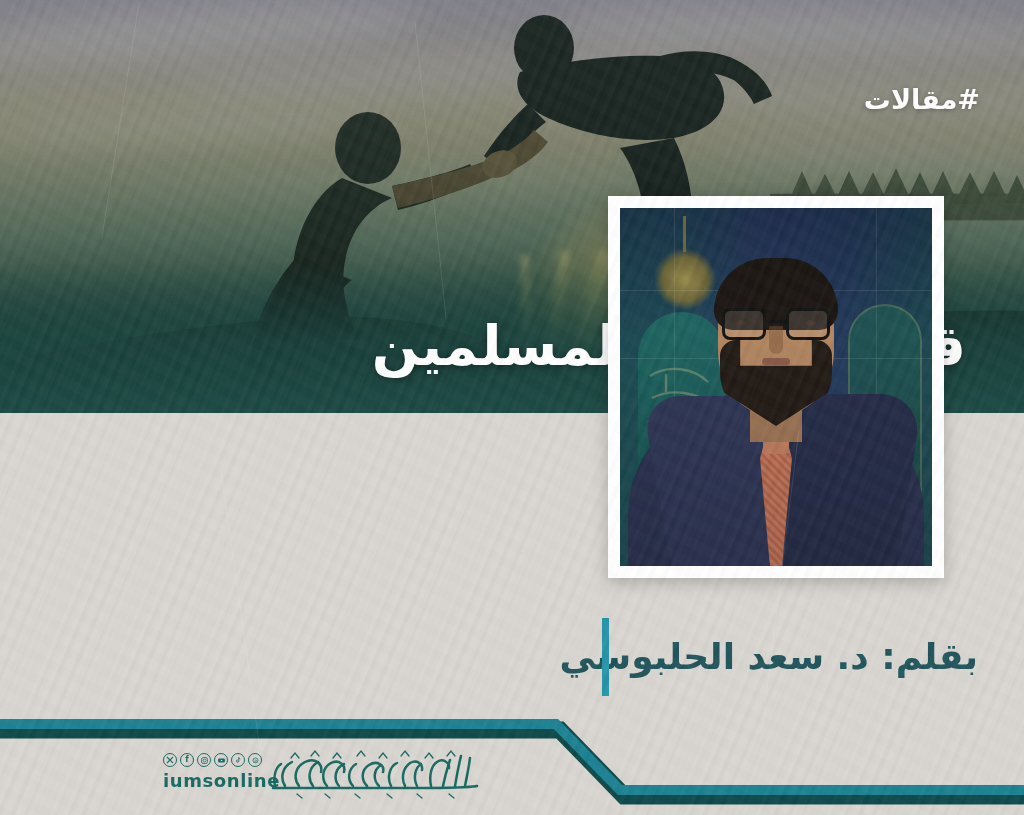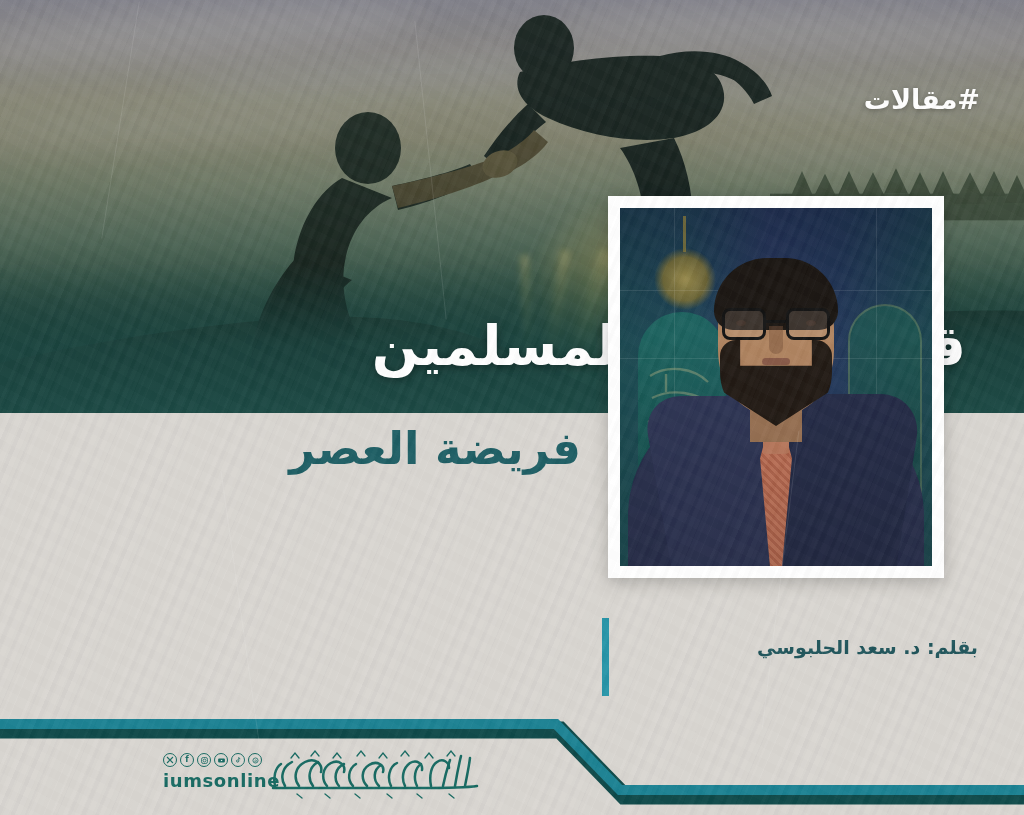--- a/index.html
+++ b/index.html
@@ -317,21 +317,21 @@
   .ph-shade{
     position:absolute; inset:0;
     background:linear-gradient(to bottom, rgba(0,0,0,.10), rgba(0,0,0,0) 35%, rgba(0,0,0,.12));
   }
 
   
   .byline{
     position:absolute;
     right:46px; top:636px;
     color:#21565c;
-    font-size:19px;
+    font-size:36px;
     font-weight:700;
     white-space:nowrap;
   }
   .byline-rule{
     position:absolute;
     left:602px; top:618px;
     width:7px; height:78px;
     background:#2795a8;
   }
   .role{
@@ -463,21 +463,20 @@
       </g>
     </svg>
 
     <div class="hero-tint"></div>
     <div class="hero-bottomfade"></div>
 
     <div class="hashtag">#مقالات</div>
   </div>
 
   <div class="title-main">قضاء حوائج المسلمين</div>
-  <div class="title-sub">فريضة العصر</div>
 
   <div class="photo-frame">
     <div class="photo">
       <div class="ph-bg"></div>
       <div class="ph-bg-dark"></div>
       <div class="ph-lamp-stem"></div>
       <div class="ph-lamp"></div>
       <div class="ph-panel"></div>
       <div class="ph-panel2"></div>
       <div class="ph-vline" style="left:54px;"></div>

